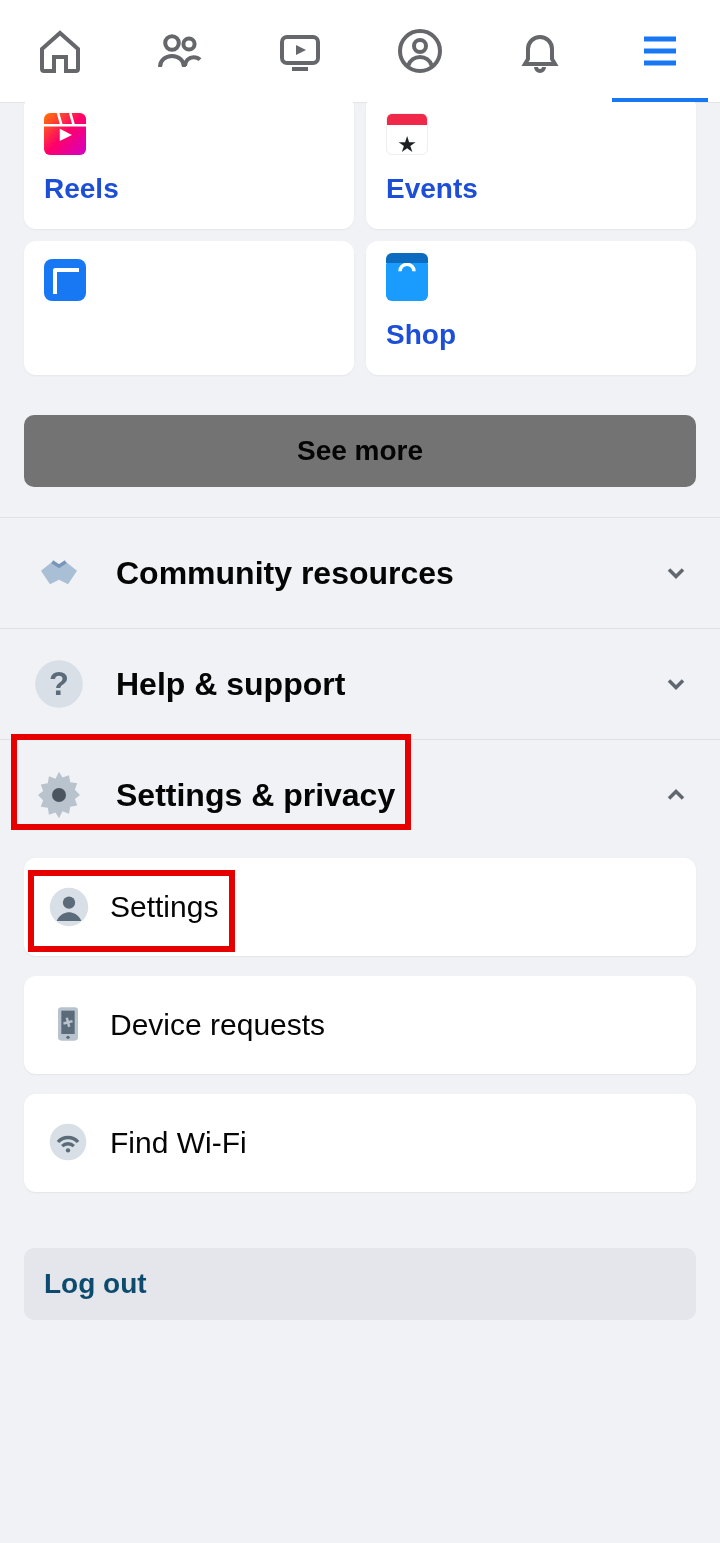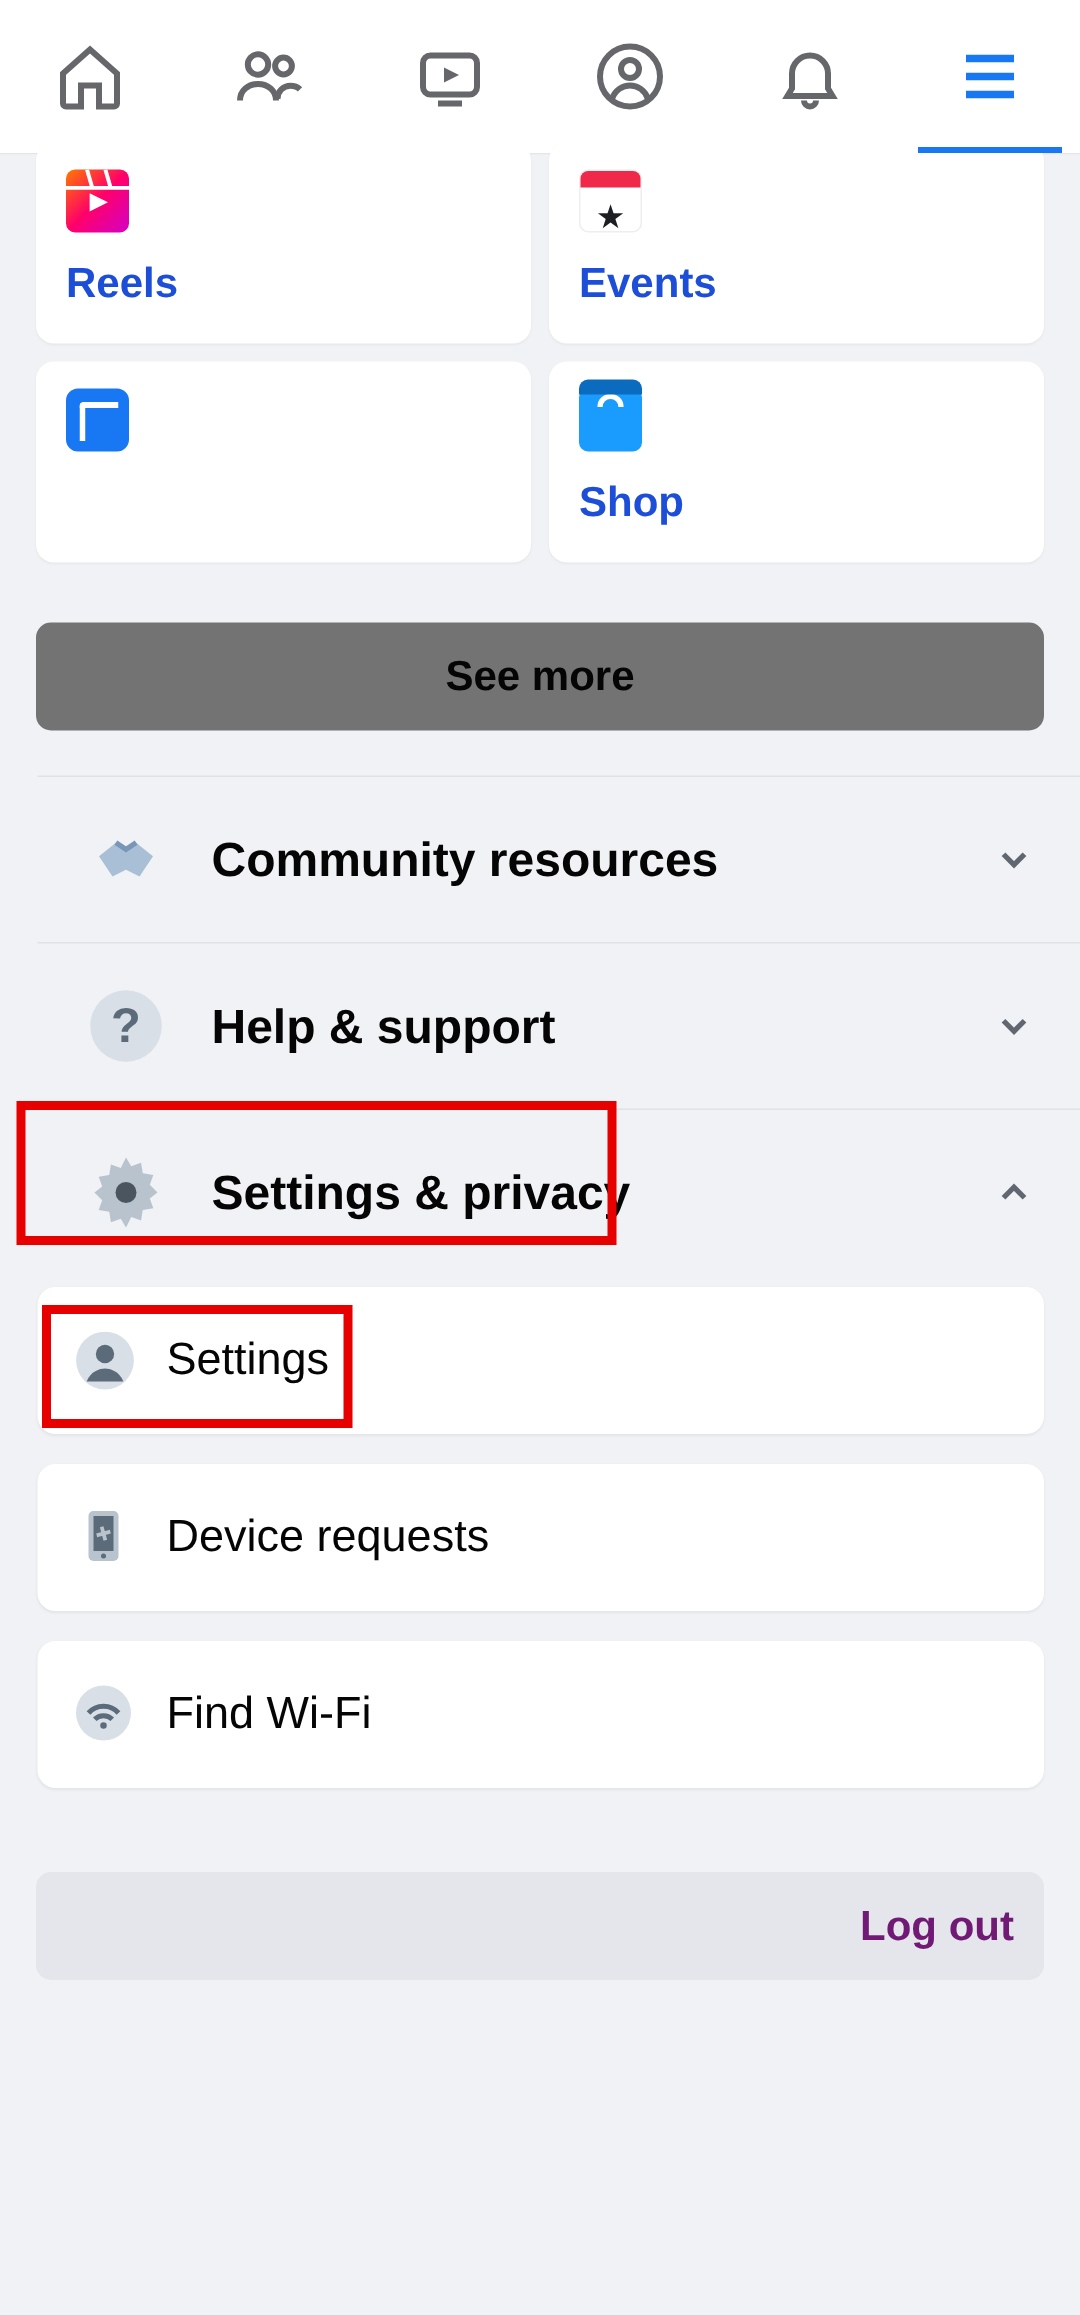--- a/index.html
+++ b/index.html
@@ -146,28 +146,28 @@
       font-weight: 500;
       color: #050505;
     }
     
     
     .logout-btn {
       margin: 12px 24px 24px 24px;
       background: #e4e6eb;
       border-radius: 10px;
       padding: 20px;
-      text-align: right;
+      text-align: left;
       font-size: 28px;
       font-weight: 600;
-      color: #701a75;
-      cursor: pointer;
-    }
-    
-    .rel-wrap { position: relative; padding-left: 25px; }
+      color: #0c4a6e;
+      cursor: pointer;
+    }
+    
+    .rel-wrap { position: relative; }
   </style>
 </head>
 <body>
 
 <div class="top-nav">
   <div class="nav-item">
     <svg class="nav-icon" viewBox="0 0 24 24">
         <path d="M3 11l9-8 9 8v10a1 1 0 0 1-1 1h-5v-7h-6v7H4a1 1 0 0 1-1-1V11z"></path>
       </svg>
   </div>

